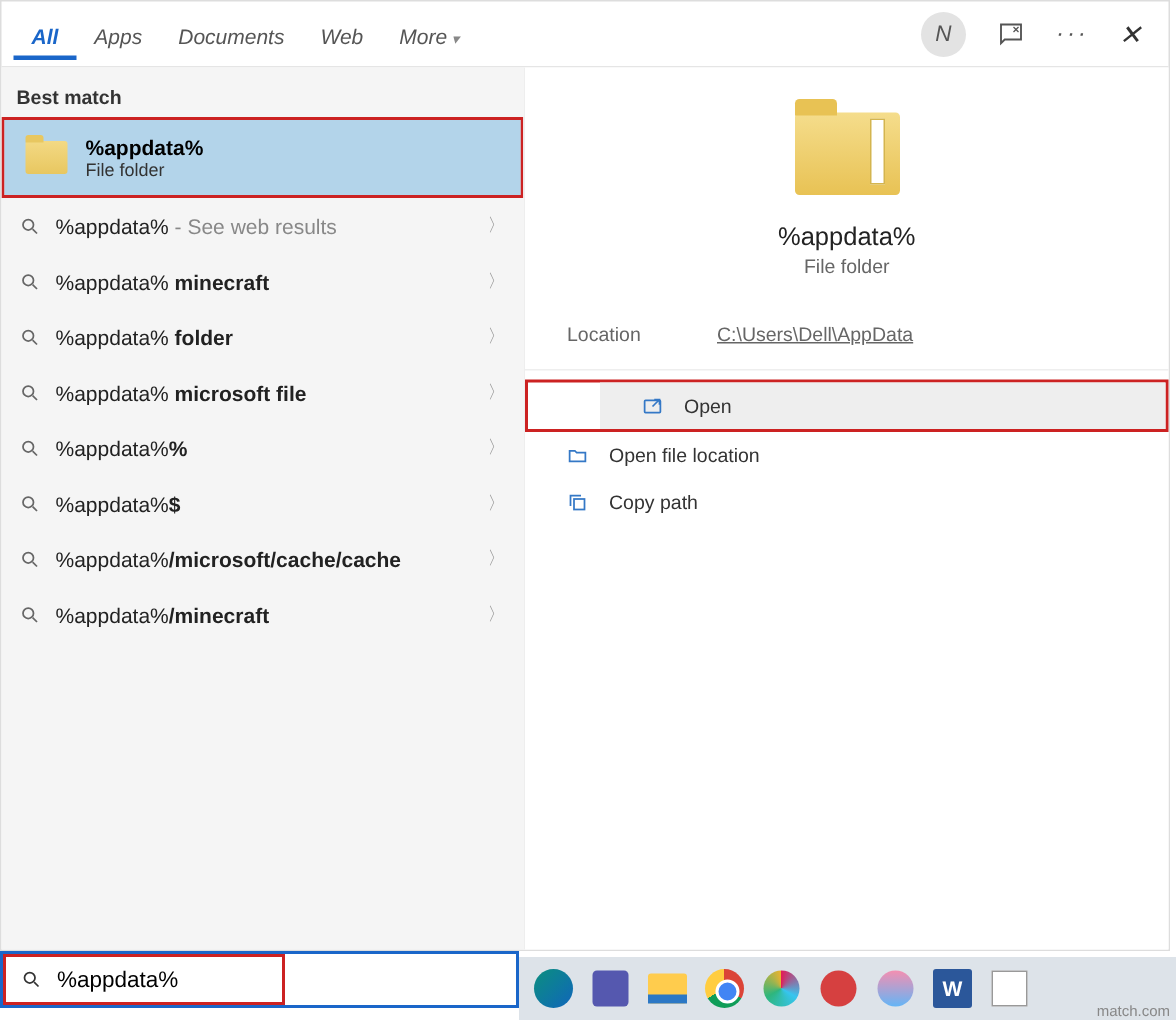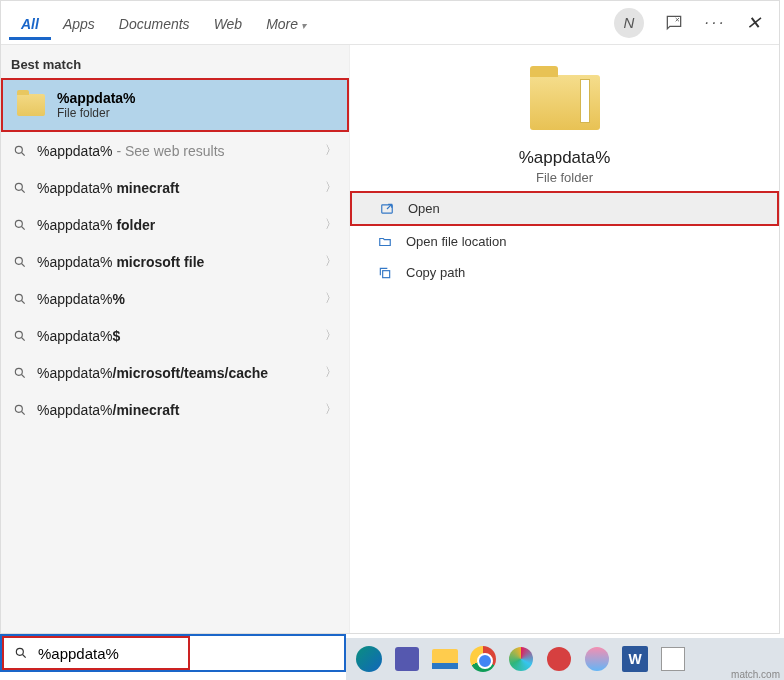--- a/index.html
+++ b/index.html
@@ -45,21 +45,21 @@
   .folder-icon-lg::before { content: ""; position: absolute; top: -9px; left: 0; width: 28px; height: 11px; background: #e8c254; border-radius: 3px 3px 0 0; }
   .folder-icon-lg::after { content: ""; position: absolute; right: 10px; top: 4px; width: 8px; height: 42px; background: #fff; border: 1px solid #d4b54f; }
   .prev-title { font-size: 17px; color: #222; margin-bottom: 2px; }
   .prev-sub { font-size: 13px; color: #666; }
   .meta-row { display: flex; width: 100%; padding: 30px 28px 16px; font-size: 13px; border-bottom: 1px solid #eee; }
   .meta-label { width: 100px; color: #666; }
   .meta-val { color: #666; text-decoration: underline; cursor: pointer; }
 
   .actions { width: 100%; padding: 6px 0; }
   .action-item { display: flex; align-items: center; padding: 8px 28px; font-size: 13px; color: #333; cursor: pointer; gap: 14px; }
-  .action-item.hl { background: #eee; }
+  .action-item.hl { background: #eee; margin-left: 48px; }
   .hl-box { border: 2px solid #c22; }
   .act-icon { width: 14px; height: 14px; color: #3478c6; flex-shrink: 0; }
 
   
   .searchbar-wrap { position: absolute; left: 0; bottom: 8px; width: 346px; height: 38px; border: 2px solid #1a66c9; background: #fff; display: flex; align-items: center; }
   .red-box-sb { border: 2px solid #c22; height: 100%; display: flex; align-items: center; padding: 0 10px; width: 188px; }
   .searchbar-wrap .mag { color: #333; }
   .search-text { font-size: 15px; color: #000; }
   .searchbar-rest { flex:1; }
 
@@ -159,38 +159,42 @@
             <line x1="15" y1="15" x2="20" y2="20"></line>
           </svg>
         <span class="text"><span>%appdata%</span><b>$</b></span>
         <span class="chev-r">〉</span>
       </div>
       <div class="web-item">
         <svg class="mag" viewBox="0 0 24 24" fill="none" stroke="currentColor" stroke-width="2">
             <circle cx="10" cy="10" r="6"></circle>
             <line x1="15" y1="15" x2="20" y2="20"></line>
           </svg>
-        <span class="text"><span>%appdata%</span><b>/microsoft/teams/cache</b></span>
+        <span class="text"><span>%appdata%</span><b>/microsoft/cache/cache</b></span>
         <span class="chev-r">〉</span>
       </div>
       <div class="web-item">
         <svg class="mag" viewBox="0 0 24 24" fill="none" stroke="currentColor" stroke-width="2">
             <circle cx="10" cy="10" r="6"></circle>
             <line x1="15" y1="15" x2="20" y2="20"></line>
           </svg>
         <span class="text"><span>%appdata%</span><b>/minecraft</b></span>
         <span class="chev-r">〉</span>
       </div>
     </div>
 
     <div class="right">
       <div class="preview">
         <div class="folder-icon-lg"></div>
         <div class="prev-title">%appdata%</div>
         <div class="prev-sub">File folder</div>
+      </div>
+      <div class="meta-row">
+        <div class="meta-label">Location</div>
+        <div class="meta-val">C:\Users\Dell\AppData</div>
       </div>
       <div class="actions">
         <div class="hl-box">
           <div class="action-item hl">
             <svg class="act-icon" viewBox="0 0 24 24" fill="none" stroke="currentColor" stroke-width="2">
                 <rect x="3" y="5" width="18" height="14" rx="1"></rect>
                 <path d="M14 4l6 0 0 6M20 4l-8 8"></path>
               </svg>
             <span>Open</span>
           </div>

